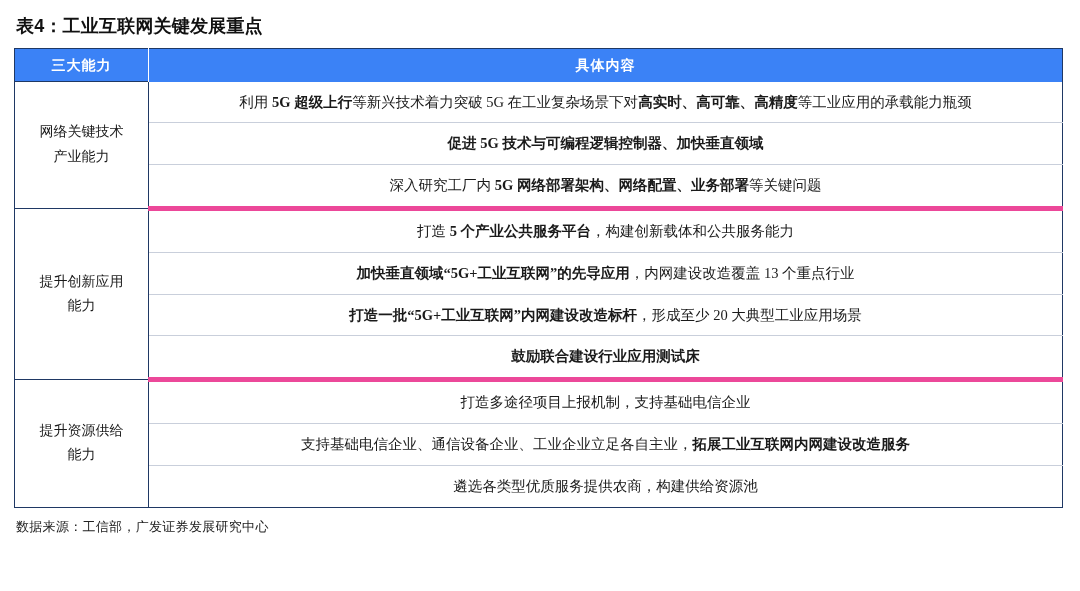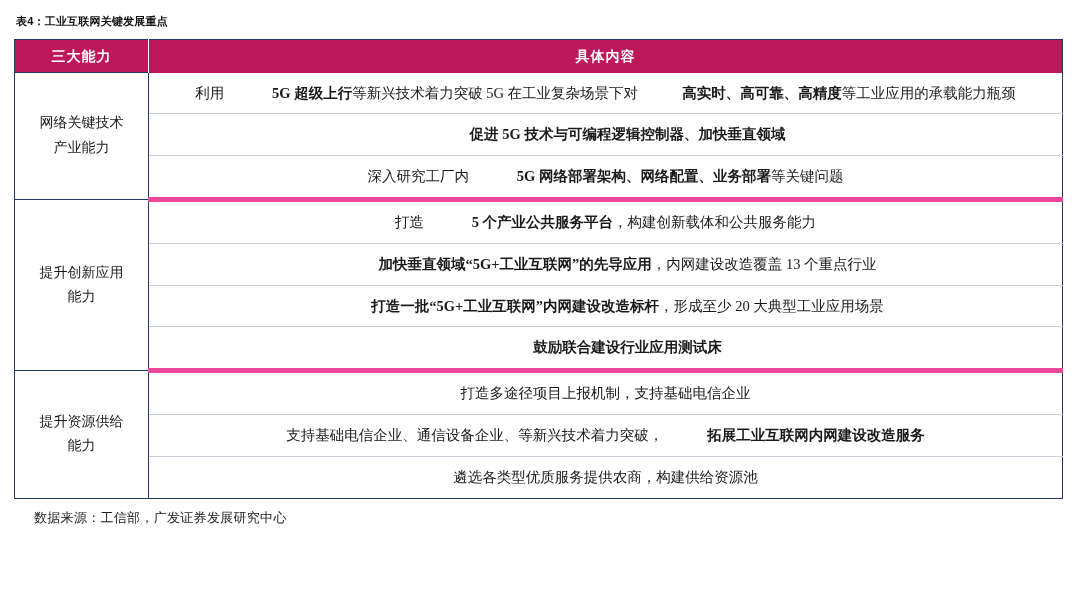--- a/index.html
+++ b/index.html
@@ -16,38 +16,38 @@
   }
   .page {
     position: relative;
     width: 1080px;
     height: 591px;
     box-sizing: border-box;
     padding: 12px 14px 0 14px;
   }
   .caption {
     font-family: "Liberation Sans", sans-serif;
-    font-size: 11px;
+    font-size: 18px;
     font-weight: bold;
     color: #111111;
     letter-spacing: 0.2px;
     margin: 2px 0 10px 2px;
     white-space: nowrap;
   }
   table.kpi {
     width: 1048px;
     border-collapse: collapse;
     table-layout: fixed;
     border: 1px solid #1f3864;
   }
   table.kpi col.c1 { width: 134px; }
   table.kpi col.c2 { width: 914px; }
 
   thead th {
-    background: #be185d;
+    background: #3b82f6;
     color: #ffffff;
     font-family: "Liberation Sans", sans-serif;
     font-size: 14px;
     font-weight: bold;
     height: 30px;
     line-height: 30px;
     text-align: center;
     border-right: 1px solid #ffffff;
     letter-spacing: 1px;
   }
@@ -74,28 +74,28 @@
     line-height: 1.85;
     padding: 7px 26px;
     color: #1a1a1a;
   }
   td.item.groupend {
     border-bottom: 5px solid #ec4899;
   }
   td.item.lastrow {
     border-bottom: none;
   }
-  td.item b { font-weight: bold; margin-left: 44px; }
+  td.item b { font-weight: bold; }
 
   .source {
     font-family: "Liberation Sans", sans-serif;
     font-size: 13px;
     color: #222222;
     margin-top: 10px;
-    margin-left: 20px;
+    margin-left: 2px;
     letter-spacing: 0.3px;
     white-space: nowrap;
   }
 </style>
 </head>
 <body>
 
 <div class="page">
 
   <div class="caption">表4：工业互联网关键发展重点</div>
@@ -133,21 +133,21 @@
           <td class="item"><b>打造一批“5G+工业互联网”内网建设改造标杆</b><span>，形成至少 20 大典型工业应用场景</span></td>
         </tr>
         <tr>
           <td class="item groupend"><b>鼓励联合建设行业应用测试床</b></td>
         </tr>
         <tr>
           <td class="cap" rowspan="3">提升资源供给能力</td>
           <td class="item"><span>打造多途径项目上报机制，支持基础电信企业</span></td>
         </tr>
         <tr>
-          <td class="item"><span>支持基础电信企业、通信设备企业、等新兴技术着力突破，</span><b>拓展工业互联网内网建设改造服务</b></td>
+          <td class="item"><span>支持基础电信企业、通信设备企业、工业企业立足各自主业，</span><b>拓展工业互联网内网建设改造服务</b></td>
         </tr>
         <tr>
           <td class="item lastrow"><span>遴选各类型优质服务提供农商，构建供给资源池</span></td>
         </tr>
       </tbody>
   </table>
 
   <div class="source">数据来源：工信部，广发证券发展研究中心</div>
 </div>
 

